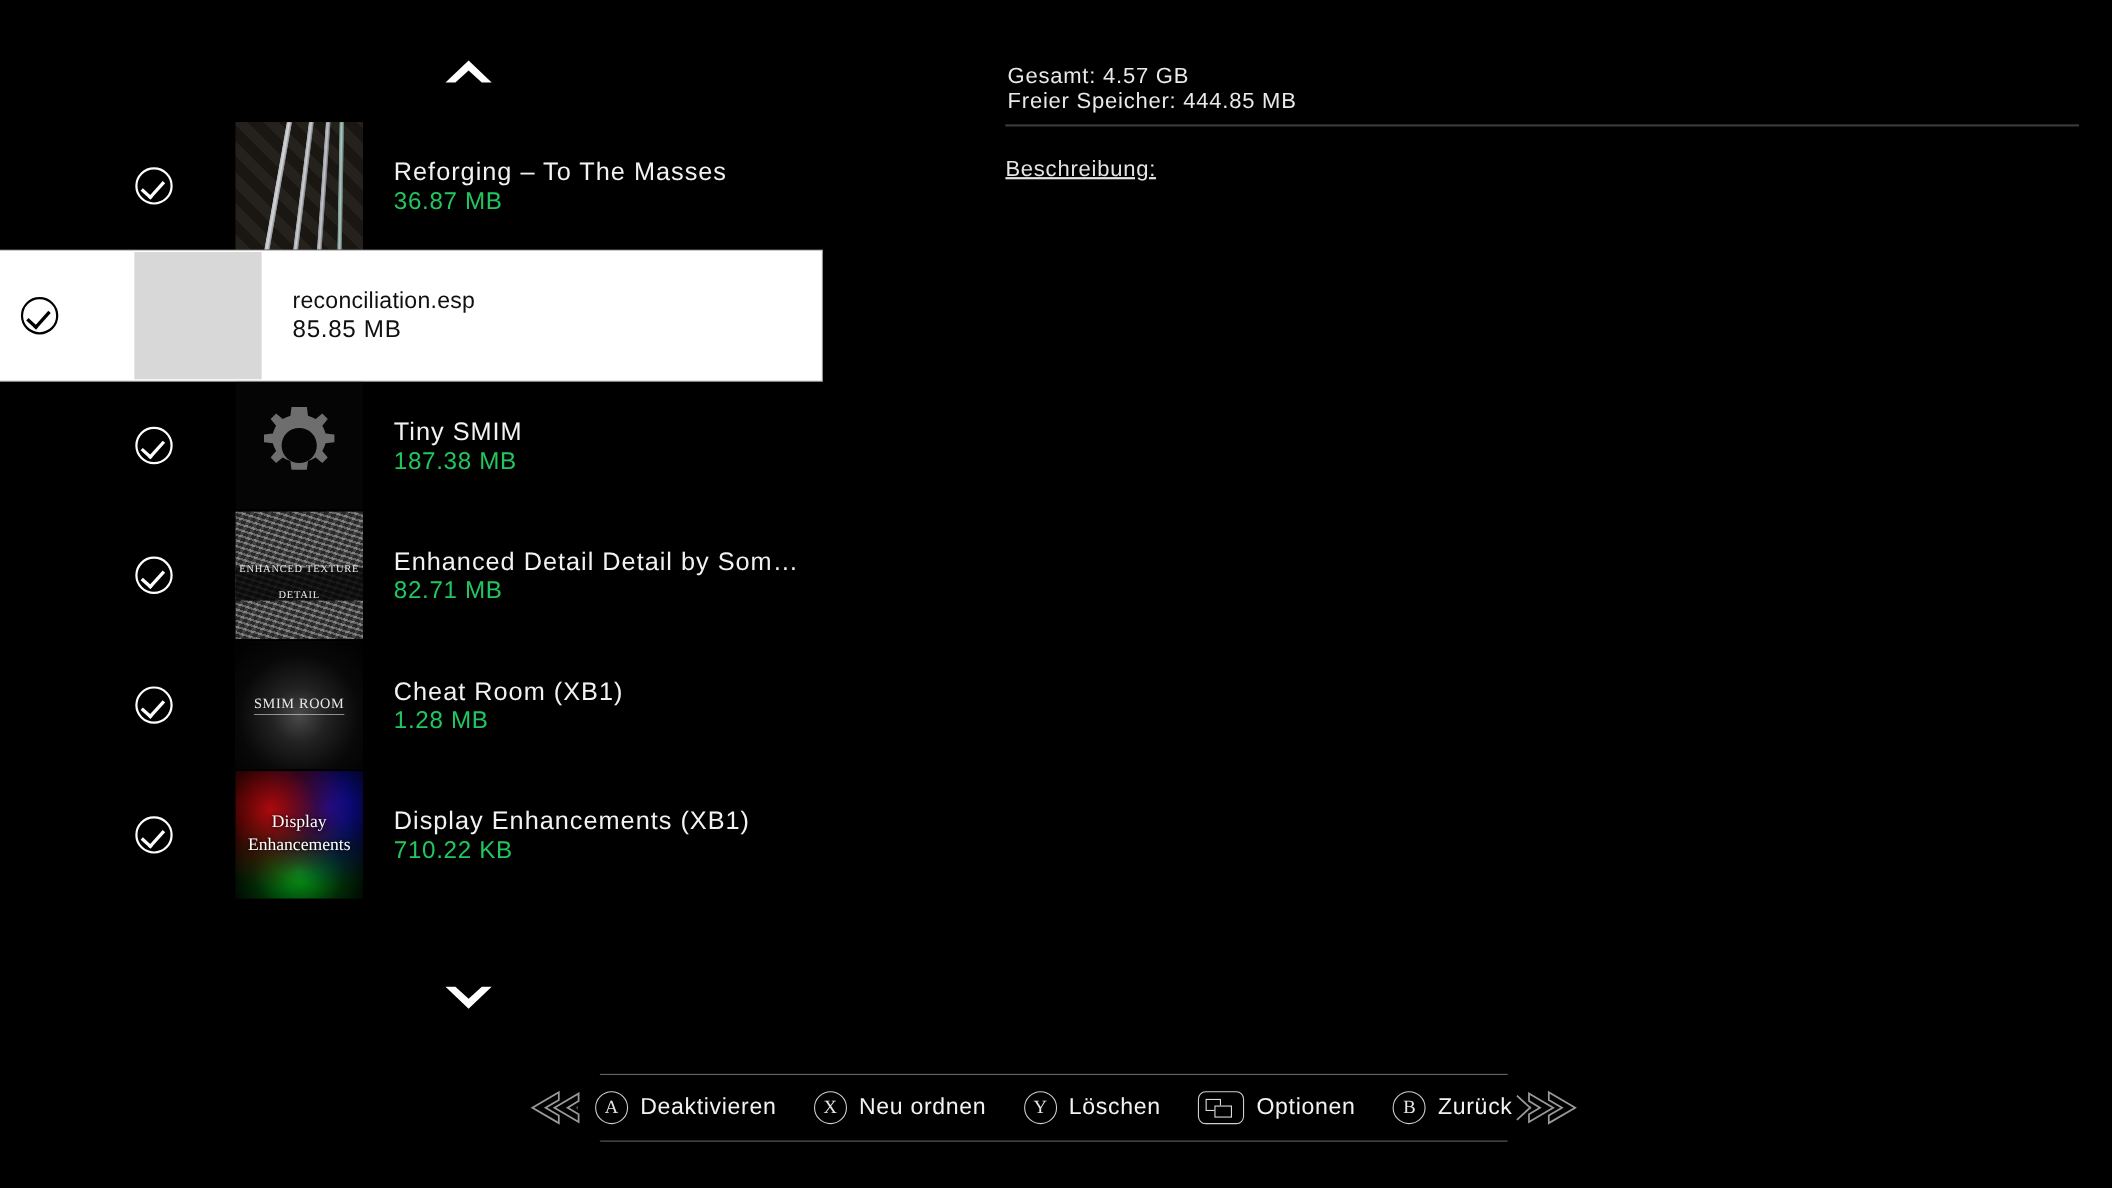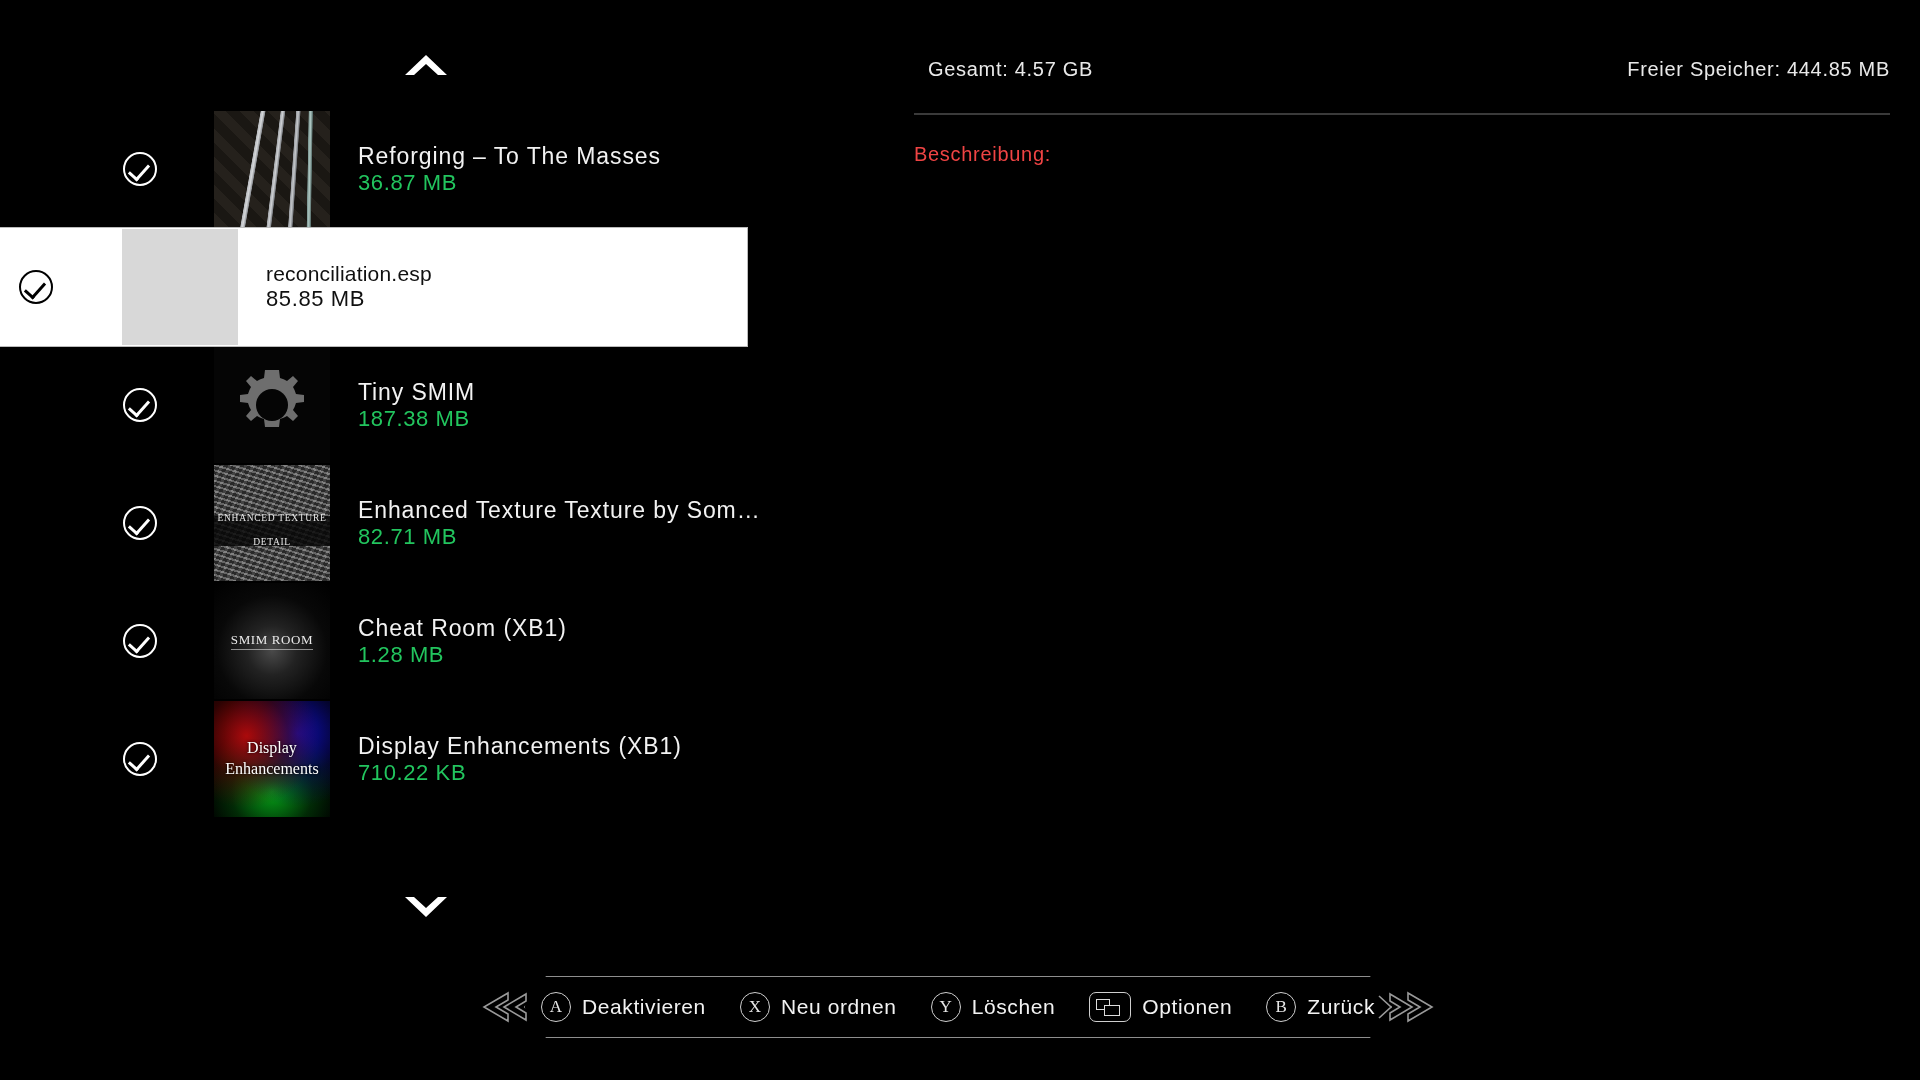--- a/index.html
+++ b/index.html
@@ -103,24 +103,24 @@
       radial-gradient(circle at 50% 78%, rgba(5,170,25,.95) 0%, rgba(3,85,12,.5) 38%, transparent 64%);
     display:flex; align-items:center; justify-content:center;
   }
   .th-display .td-label {
     font-family:"Liberation Serif", serif; font-size:16px; color:#fff; text-align:center;
     line-height:1.3; text-shadow:0 0 3px #000;
   }
 
   
   #info-panel { position:absolute; left:900px; top:0; width:1020px; height:1080px; }
-  #storage-row { position:absolute; top:58px; left:28px; right:30px; display:flex; justify-content:space-between; }
+  #storage-row { position:absolute; top:58px; left:16px; right:30px; display:flex; justify-content:space-between;flex-direction:column; }
   #total-storage, #free-storage { font-size:20px; color:#e9e9e9; letter-spacing:.7px; }
   #info-divider { position:absolute; top:113px; left:14px; right:30px; height:2px; background:#3a3a3a; }
-  #description-label { position:absolute; top:143px; left:14px; font-size:20px; color:#ef4444; letter-spacing:.7px; }
+  #description-label { position:absolute; top:143px; left:14px; font-size:20px; color:#e5e5e5; letter-spacing:.7px;text-decoration:underline; }
   #description-body { position:absolute; top:185px; left:14px; right:30px; font-size:19px; color:#cfcfcf; line-height:1.5; }
 
   
   #button-bar { position:absolute; left:478px; top:976px; width:960px; height:62px; }
   #bar-frame {
     position:absolute; left:46px; top:0; right:46px; height:62px;
     border:1.5px solid #8e8e8e; background:#000;
     clip-path: polygon(22px 0, calc(100% - 22px) 0, 100% 50%, calc(100% - 22px) 100%, 22px 100%, 0 50%);
   }
   .bar-deco { position:absolute; top:14px; width:60px; height:34px; }
@@ -207,21 +207,21 @@
           </div>
           <div class="thumb">
             <div class="th-texture">
               <div class="tt-band">
                 <span>ENHANCED TEXTURE</span>
                 <span>DETAIL</span>
               </div>
             </div>
           </div>
           <div class="row-text">
-            <div class="mod-title">Enhanced Texture Texture by Som…</div>
+            <div class="mod-title">Enhanced Detail Detail by Som…</div>
             <div class="mod-size">82.71 MB</div>
           </div>
         </div>
         <div class="mod-row">
           <div class="row-check">
             <div class="check-circle"></div>
           </div>
           <div class="thumb">
             <div class="th-cheat">
               <span class="tc-label">SMIM ROOM</span>

